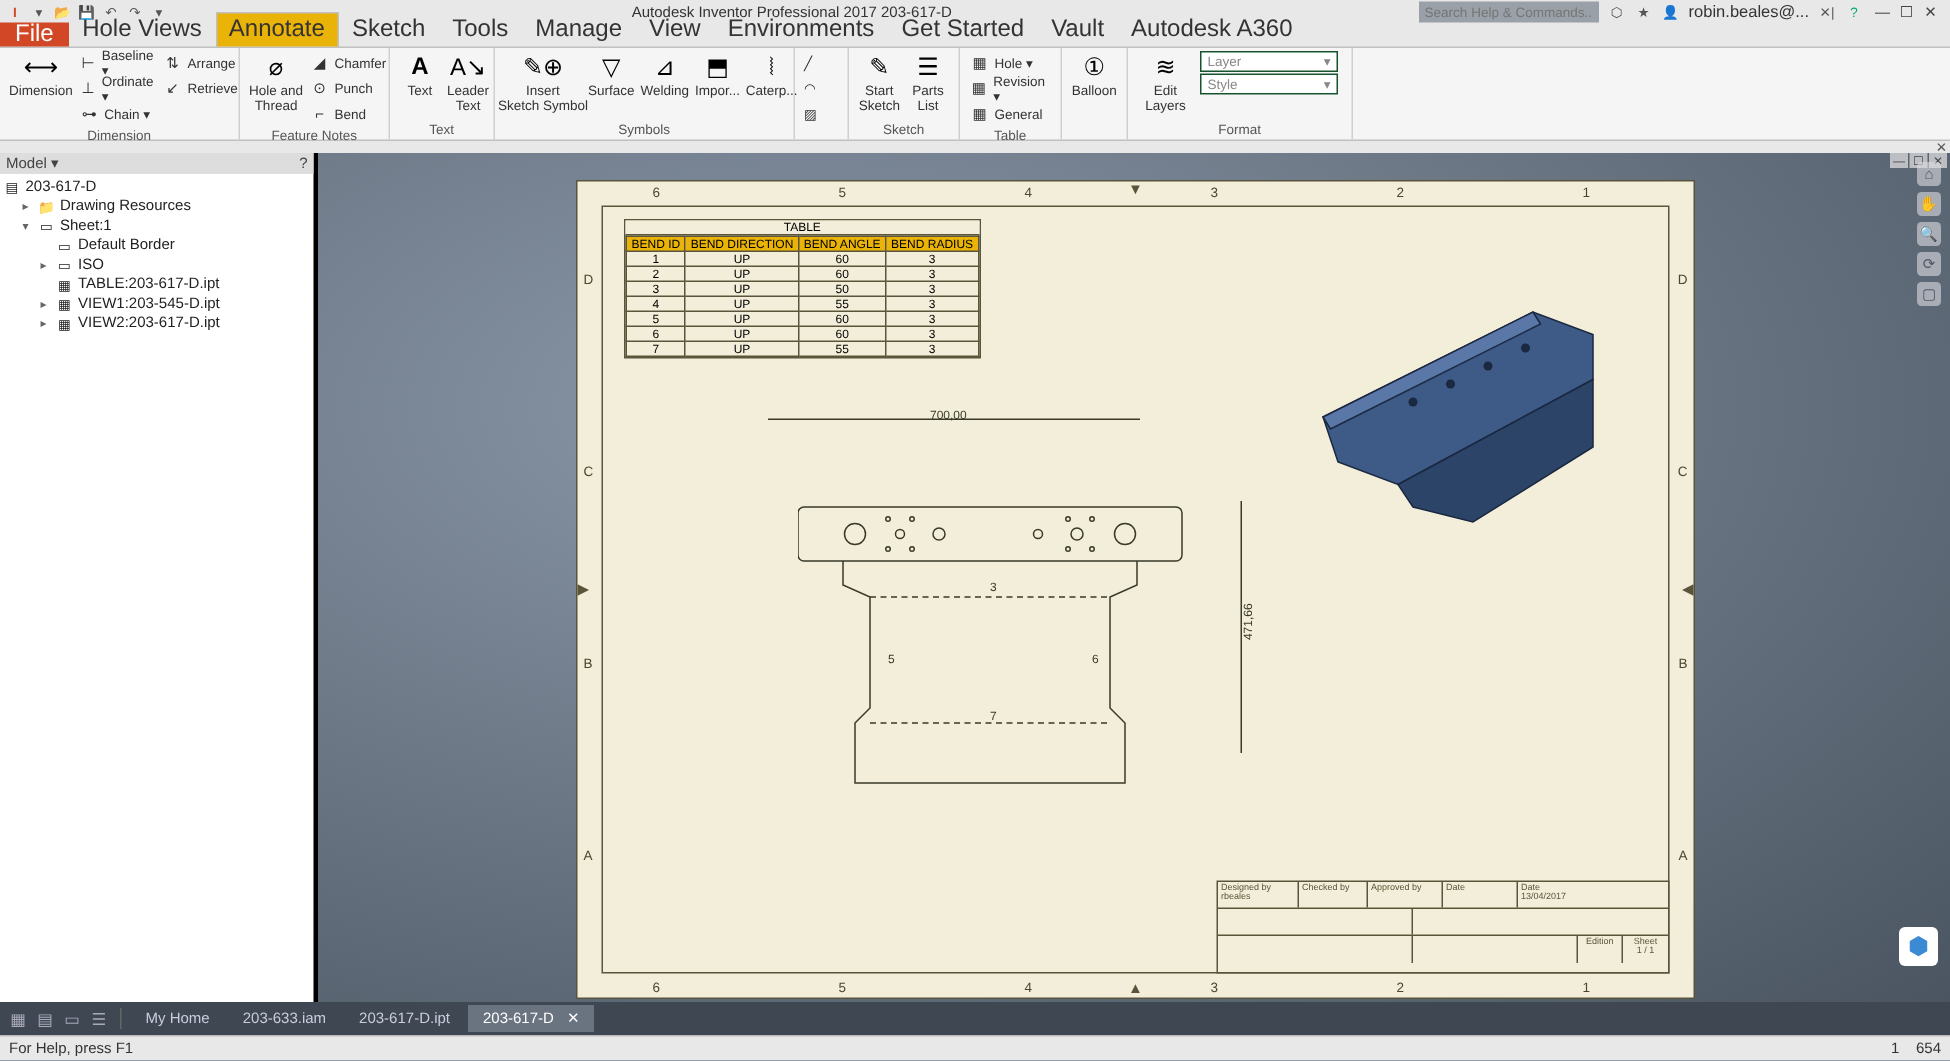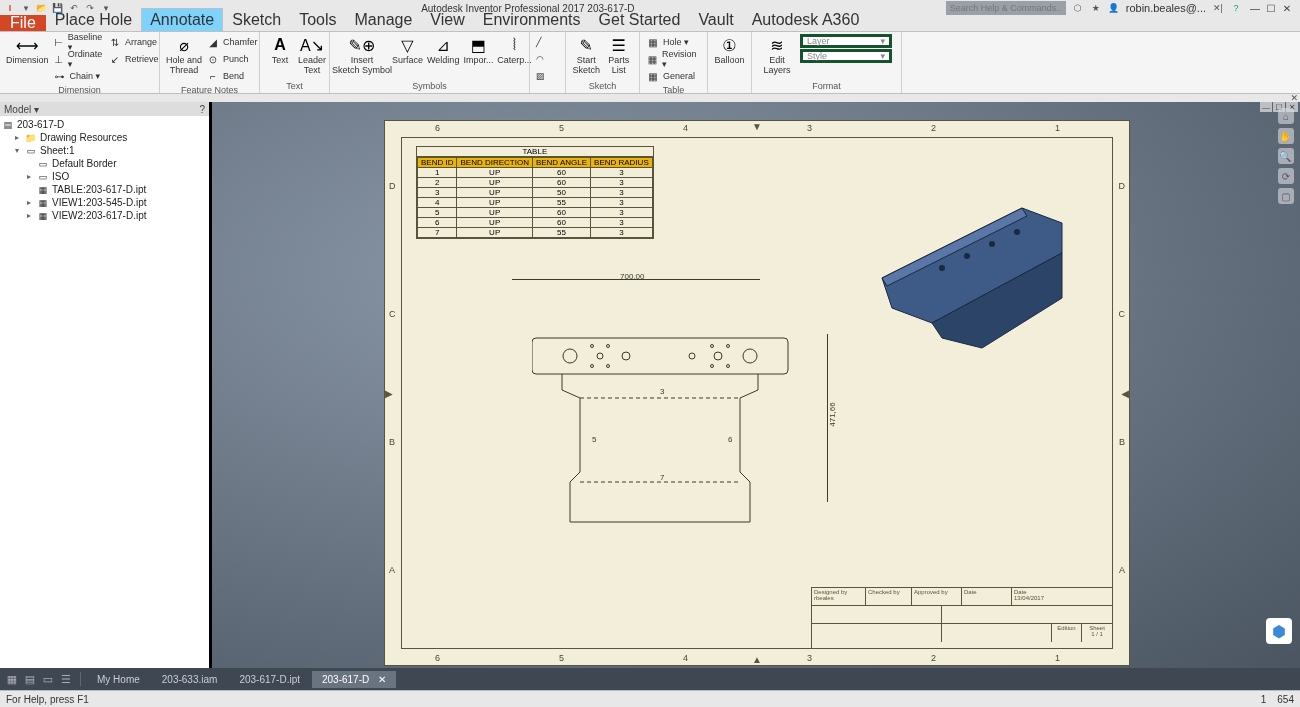--- a/index.html
+++ b/index.html
@@ -13,34 +13,34 @@
 .titlebar-right { display: flex; align-items: center; gap: 6px; padding: 0 6px; }
 .search-box { width: 120px; height: 14px; background: #9aa0a8; color: #eee; font-size: 9px; padding: 0 4px; border: none; }
 .user-name { font-size: 11px; color: #333; }
 .win-btns { display: flex; gap: 2px; }
 .win-btn { width: 14px; height: 14px; display: flex; align-items: center; justify-content: center; font-size: 10px; color: #444; cursor: pointer; }
 
 
 .ribbon-tabs { height: 16px; background: #e8e8e8; display: flex; align-items: flex-end; font-size: 16px; border-bottom: 1px solid #c0c0c0; }
 .file-tab { background: #d24726; color: #fff; padding: 2px 10px; height: 16px; display: flex; align-items: center; }
 .tab { padding: 2px 8px; color: #333; cursor: pointer; border: 1px solid transparent; border-bottom: none; }
-.tab.active { background: #7dd3fc; border-color: #c0c0c0; }
+.tab.active { background: #eab308; border-color: #c0c0c0; }
 
 
 .ribbon { height: 62px; background: #f5f5f5; border-bottom: 1px solid #c0c0c0; display: flex; }
 .group { border-right: 1px solid #d0d0d0; padding: 2px 6px; display: flex; flex-direction: column; justify-content: space-between; }
 .group-row { display: flex; gap: 4px; align-items: flex-start; }
 .group-lbl { font-size: 9px; color: #555; text-align: center; padding-top: 1px; }
 .big-btn { display: flex; flex-direction: column; align-items: center; width: 44px; cursor: pointer; }
 .big-btn .ic { width: 28px; height: 22px; display: flex; align-items: center; justify-content: center; font-size: 16px; }
 .big-btn .lbl { font-size: 9px; color: #333; text-align: center; line-height: 1.1; }
 .sm-btn { display: flex; align-items: center; gap: 3px; font-size: 9px; color: #333; cursor: pointer; height: 16px; }
 .sm-btn .ic { width: 14px; height: 14px; display: inline-flex; align-items: center; justify-content: center; font-size: 10px; }
 .smcol { display: flex; flex-direction: column; gap: 1px; }
-.combo { width: 92px; height: 14px; border: 3px solid #14532d; font-size: 9px; padding: 0 4px; color: #888; display: flex; align-items: center; justify-content: space-between; background: #fff; }
+.combo { width: 92px; height: 14px; border: 1px solid #14532d; font-size: 9px; padding: 0 4px; color: #888; display: flex; align-items: center; justify-content: space-between; background: #fff; }
 
 
 .pane-close { height: 8px; background: #e8e8e8; position: relative; }
 .pane-close .x { position: absolute; right: 2px; top: -1px; font-size: 9px; color: #555; cursor: pointer; }
 
 
 .browser { position: absolute; left: 0; top: 102px; width: 212px; bottom: 39px; background: #fff; border-right: 3px solid #000000; }
 .browser-hdr { height: 14px; background: #ddd; font-size: 10px; padding: 0 4px; display: flex; align-items: center; justify-content: space-between; color: #444; }
 .tree { padding: 2px 2px; font-size: 10px; color: #222; }
 .node { display: flex; align-items: center; gap: 3px; height: 13px; cursor: pointer; }
@@ -124,21 +124,21 @@
     <div class="win-btns">
       <span class="win-btn">—</span>
       <span class="win-btn">☐</span>
       <span class="win-btn">✕</span>
     </div>
   </div>
 </div>
 
 <div class="ribbon-tabs">
   <div class="file-tab">File</div>
-  <div class="tab">Place Hole</div>
+  <div class="tab">Hole Views</div>
   <div class="tab active">Annotate</div>
   <div class="tab">Sketch</div>
   <div class="tab">Tools</div>
   <div class="tab">Manage</div>
   <div class="tab">View</div>
   <div class="tab">Environments</div>
   <div class="tab">Get Started</div>
   <div class="tab">Vault</div>
   <div class="tab">Autodesk A360</div>
 </div>

